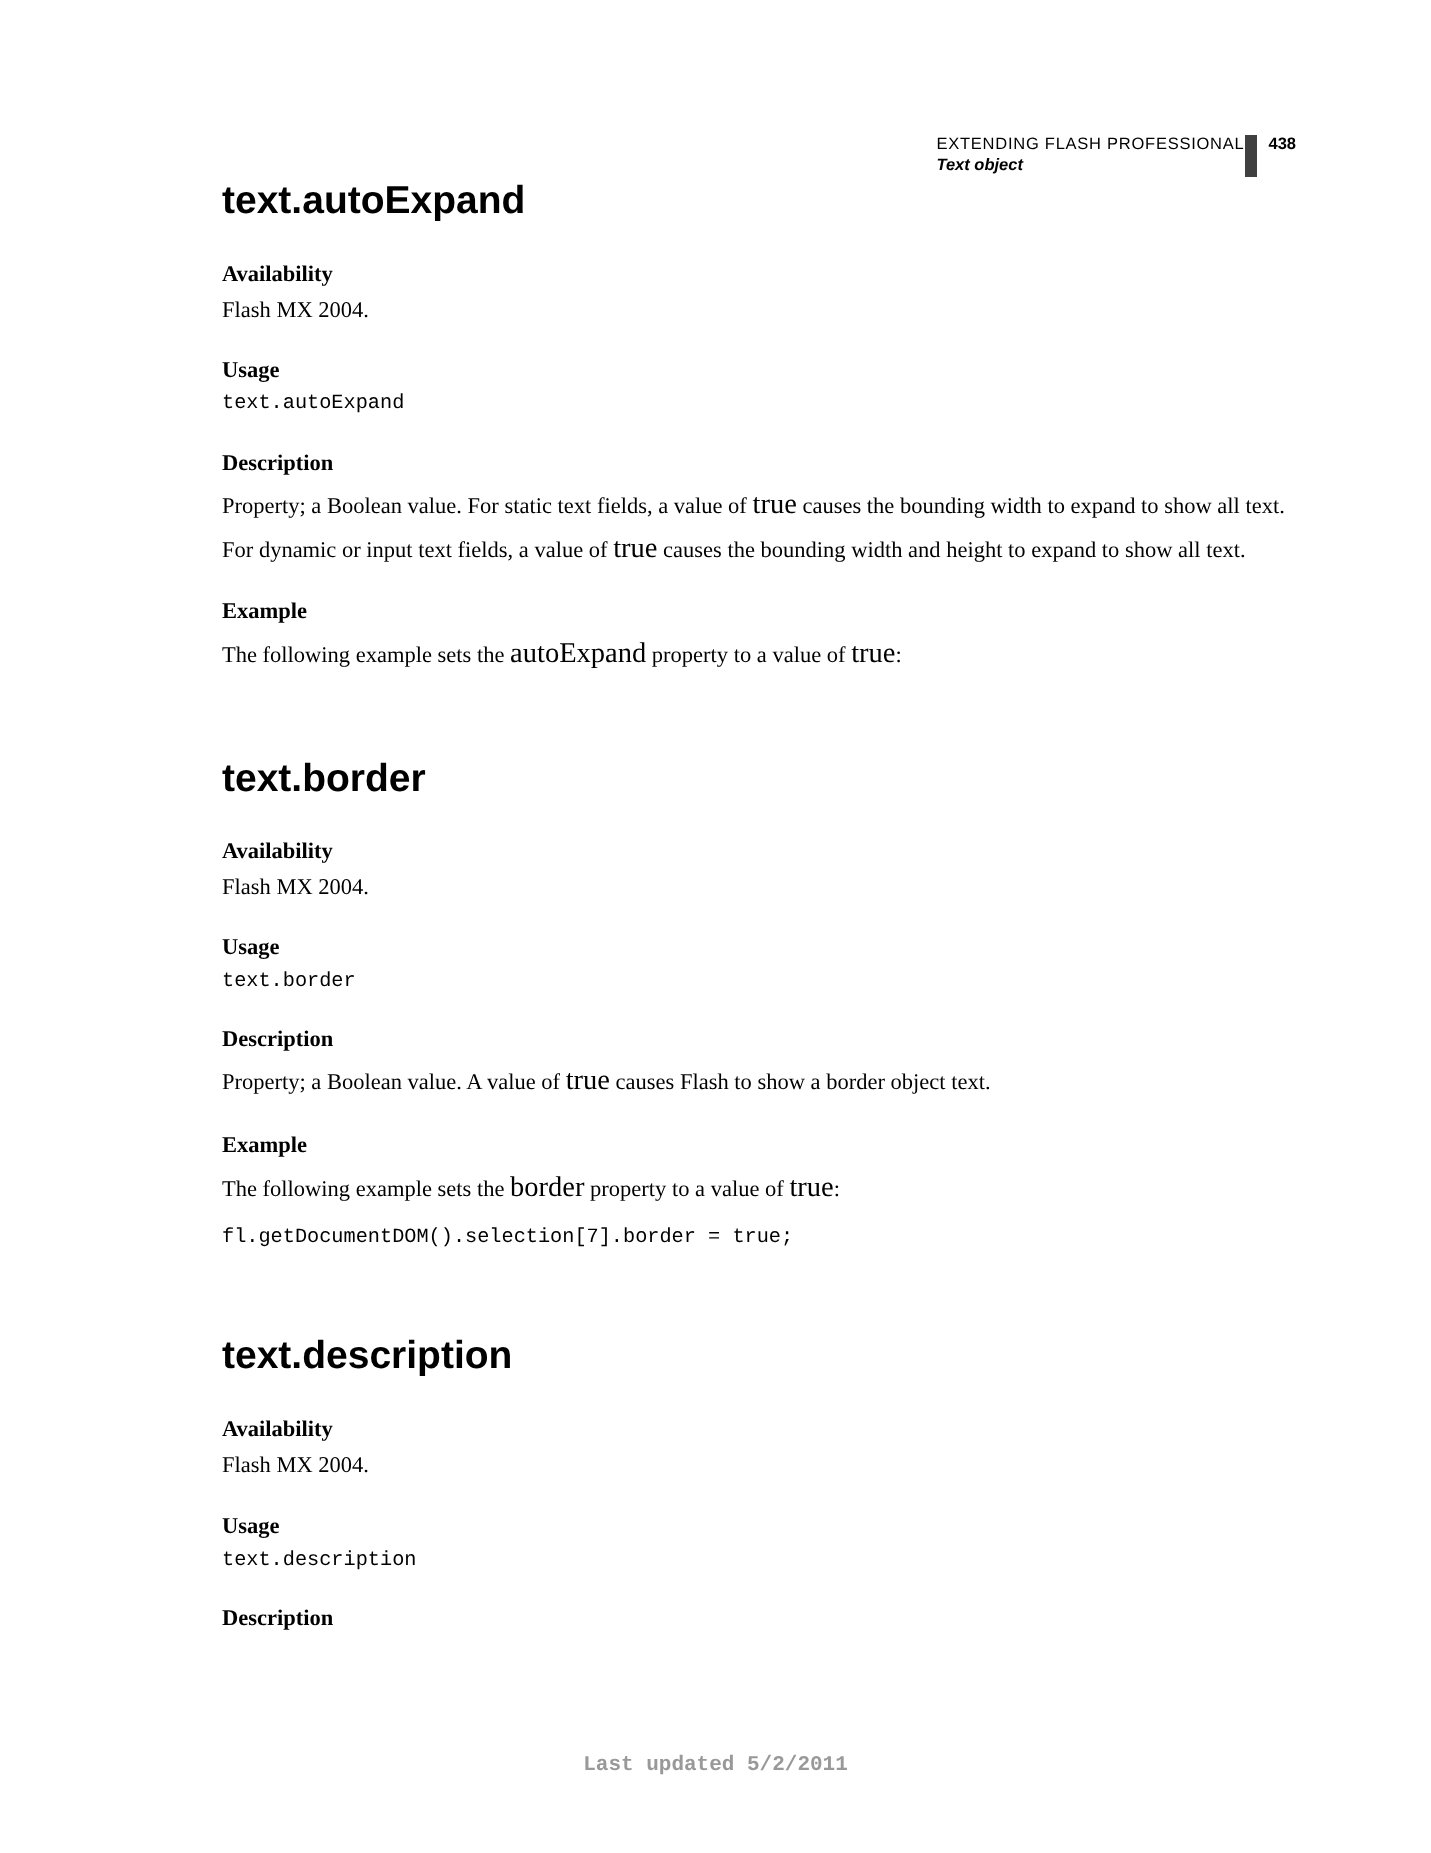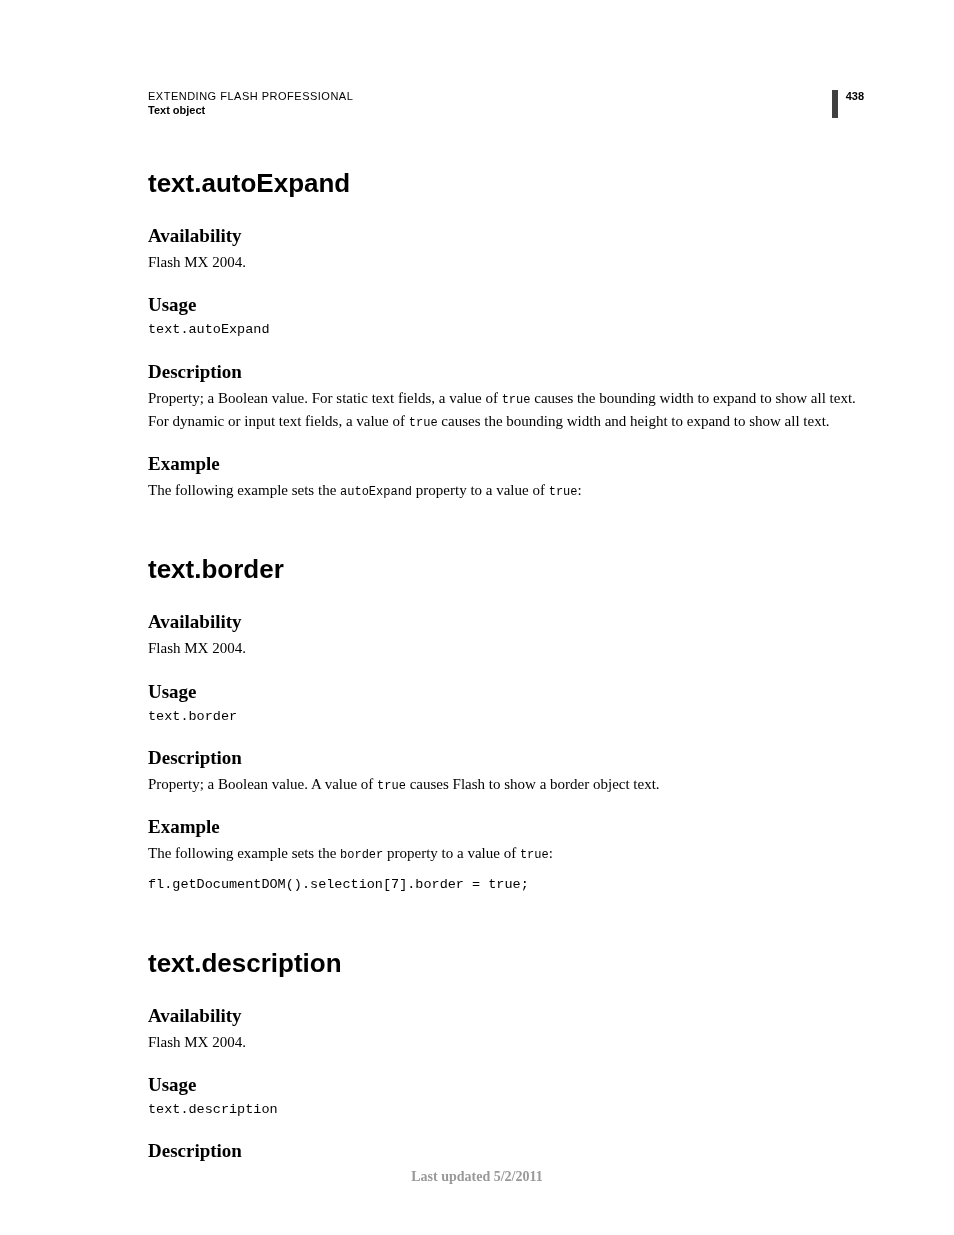--- a/index.html
+++ b/index.html
@@ -10,41 +10,41 @@
     background: #fff;
     width: 954px;
     height: 1235px;
     position: relative;
   }
   .page {
     padding: 90px 90px 0 148px;
   }
   .header-row {
     display: flex;
-    justify-content: space-between;
+    justify-content: flex-end;
     align-items: flex-start;
-    margin-bottom: 50px;
   }
   .header-left {
     font-family: Arial, Helvetica, sans-serif;
   }
   .header-title {
     font-size: 11px;
     letter-spacing: 0.5px;
     font-weight: 400;
     color: #000;
   }
   .header-sub {
     font-size: 11px;
     font-weight: 700;
     color: #000;
     margin-top: 2px;
+    font-style: italic;
   }
   .page-number-wrap {
-    border-left: 6px solid #404040;
+    border-left: 8px solid #404040;
     padding-left: 8px;
     height: 28px;
     display: flex;
     align-items: flex-start;
   }
   .page-number {
     font-family: Arial, Helvetica, sans-serif;
     font-size: 11px;
     font-weight: 700;
   }
@@ -54,49 +54,49 @@
   .section-title {
     font-family: Arial, Helvetica, sans-serif;
     font-size: 26px;
     font-weight: 700;
     margin-bottom: 26px;
     color: #000;
   }
   .sub-heading {
     font-family: Georgia, 'Times New Roman', serif;
     font-weight: 700;
-    font-size: 19px;
+    font-size: 15px;
     margin-bottom: 4px;
     color: #000;
   }
   .body-text {
     font-size: 15px;
     line-height: 1.55;
     color: #000;
   }
   .block {
     margin-bottom: 20px;
   }
   .code {
     font-family: 'Courier New', Courier, monospace;
     font-size: 13.5px;
     line-height: 1.5;
     color: #000;
   }
   .code-inline {
-    font-family: Liberation Mono, monospace;
-    font-size: 12px;
+    font-family: Liberation Serif, serif;
+    font-size: 19px;
   }
   .footer {
     position: absolute;
     bottom: 50px;
     left: 0;
     right: 0;
     text-align: center;
-    font-family: Liberation Serif, serif;
+    font-family: Liberation Mono, monospace;
     font-size: 14px;
     font-weight: 700;
     color: #999;
   }
 </style>
 </head>
 <body>
 
 <div class="page">
 

